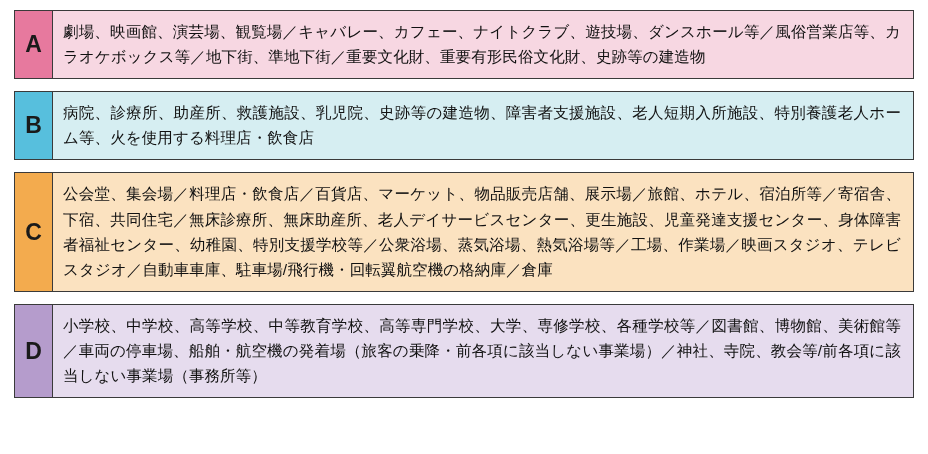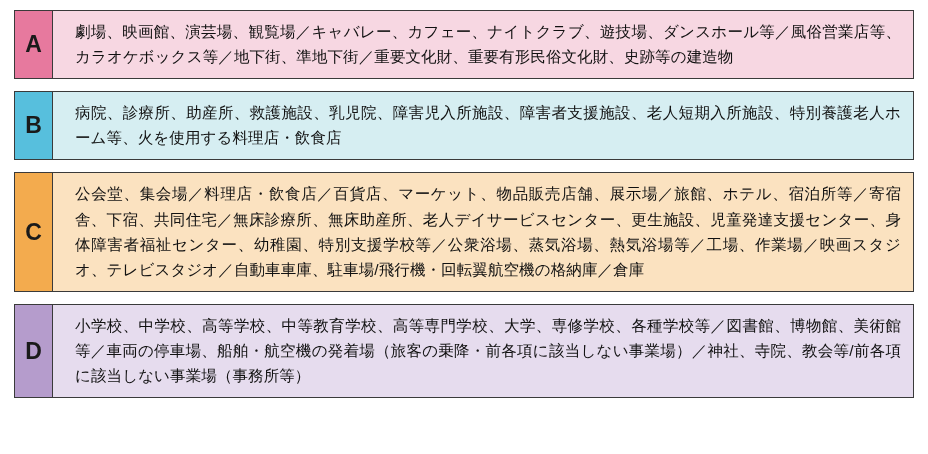--- a/index.html
+++ b/index.html
@@ -38,21 +38,21 @@
     font-size: 23px;
     font-weight: bold;
     color: #1a1a1a;
     border-right: 1px solid #3a3a3a;
     box-sizing: border-box;
     font-family: "Liberation Sans", "DejaVu Sans", sans-serif;
   }
   .text {
     flex: 1 1 auto;
     box-sizing: border-box;
-    padding: 8px 12px 9px 22px;
+    padding: 8px 12px 9px 10px;
     font-size: 15.5px;
     line-height: 1.62;
     color: #111111;
     letter-spacing: 0.1px;
     text-align: justify;
     font-family: "Liberation Sans", "DejaVu Sans", sans-serif;
   }
   
   .row-a { background: #f7d7e2; }
   .row-a .badge { background: #e7799e; }
@@ -71,21 +71,21 @@
 
 <div class="sheet">
 
   <div class="row row-a">
     <div class="badge">A</div>
     <div class="text">劇場、映画館、演芸場、観覧場／キャバレー、カフェー、ナイトクラブ、遊技場、ダンスホール等／風俗営業店等、カラオケボックス等／地下街、準地下街／重要文化財、重要有形民俗文化財、史跡等の建造物</div>
   </div>
 
   <div class="row row-b">
     <div class="badge">B</div>
-    <div class="text">病院、診療所、助産所、救護施設、乳児院、障害児入所施設、障害者支援施設、老人短期入所施設、特別養護老人ホーム等、火を使用する料理店・飲食店</div>
+    <div class="text">病院、診療所、助産所、救護施設、乳児院、史跡等の建造物、障害者支援施設、老人短期入所施設、特別養護老人ホーム等、火を使用する料理店・飲食店</div>
   </div>
 
   <div class="row row-c">
     <div class="badge">C</div>
     <div class="text">公会堂、集会場／料理店・飲食店／百貨店、マーケット、物品販売店舗、展示場／旅館、ホテル、宿泊所等／寄宿舎、下宿、共同住宅／無床診療所、無床助産所、老人デイサービスセンター、更生施設、児童発達支援センター、身体障害者福祉センター、幼稚園、特別支援学校等／公衆浴場、蒸気浴場、熱気浴場等／工場、作業場／映画スタジオ、テレビスタジオ／自動車車庫、駐車場/飛行機・回転翼航空機の格納庫／倉庫</div>
   </div>
 
   <div class="row row-d">
     <div class="badge">D</div>
     <div class="text">小学校、中学校、高等学校、中等教育学校、高等専門学校、大学、専修学校、各種学校等／図書館、博物館、美術館等／車両の停車場、船舶・航空機の発着場（旅客の乗降・前各項に該当しない事業場）／神社、寺院、教会等/前各項に該当しない事業場（事務所等）</div>

